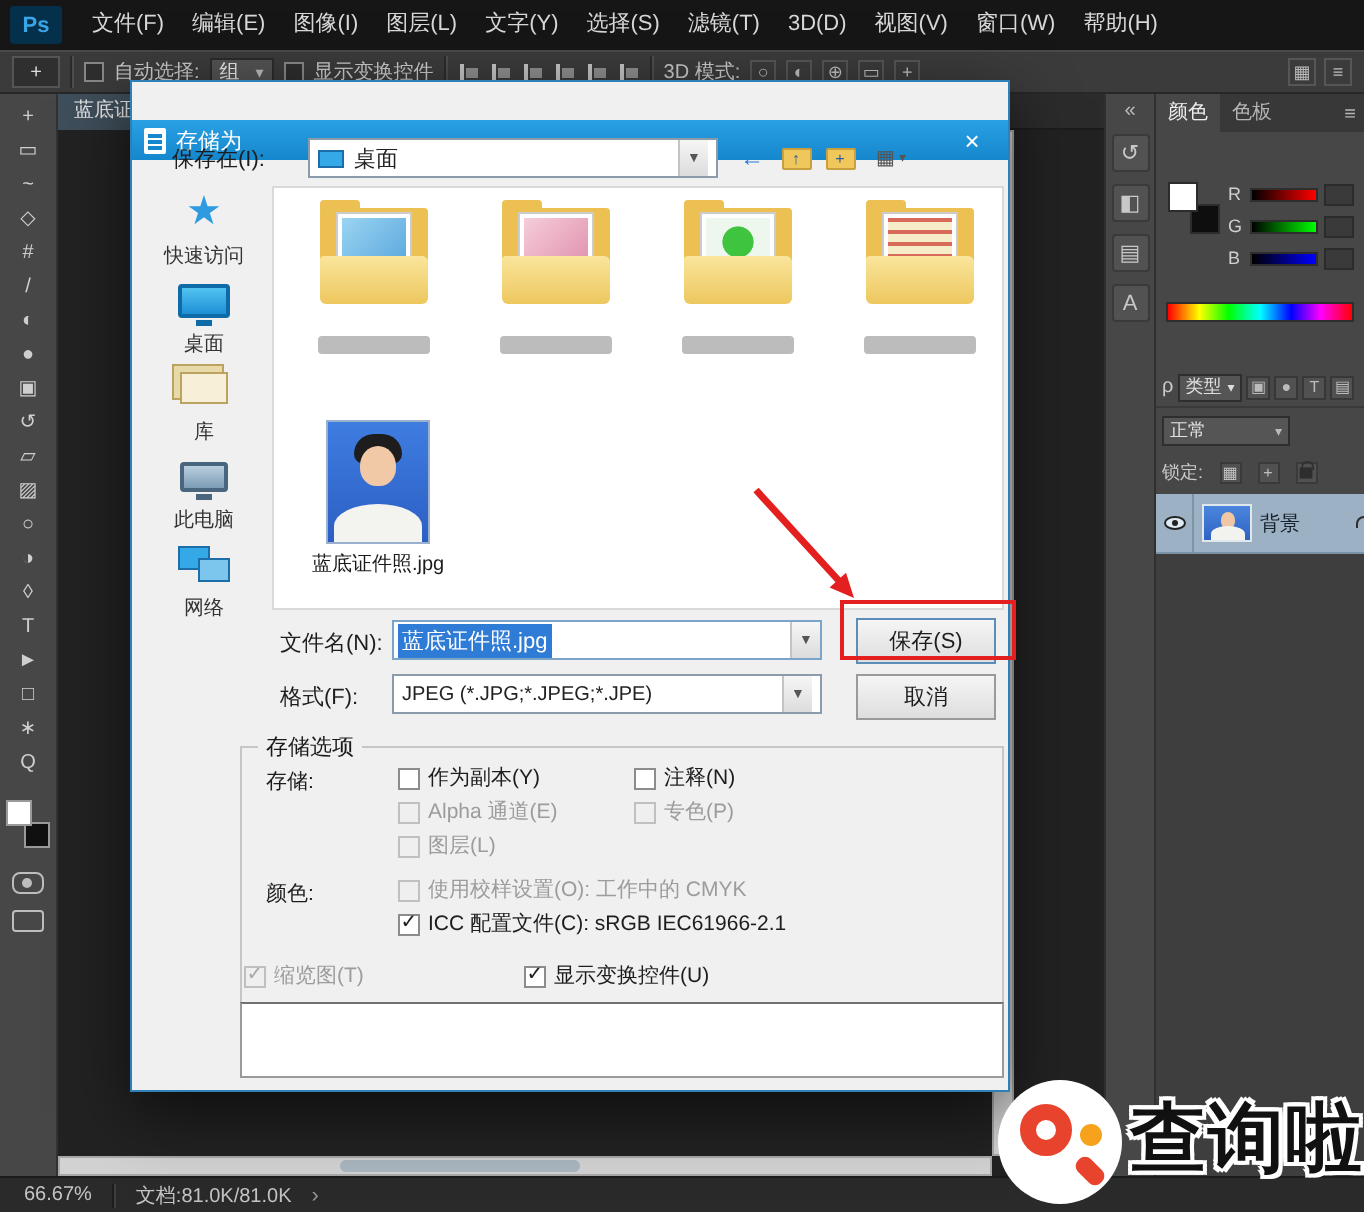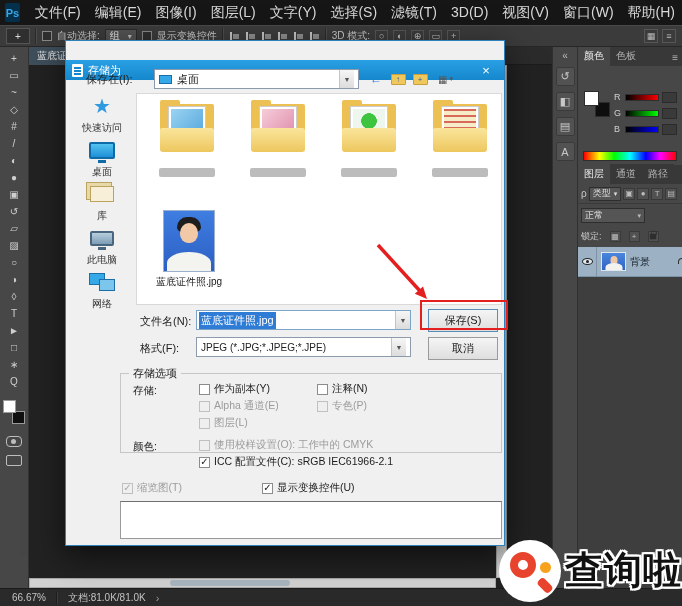--- a/index.html
+++ b/index.html
@@ -5,21 +5,21 @@
   * { box-sizing:border-box; margin:0; padding:0; }
   html,body { width:682px; height:606px; }
   body { position:relative; background:#2a2a2a; overflow:hidden;
          font-family:"Liberation Sans","DejaVu Sans",sans-serif; }
 
   
   #menubar { position:absolute; left:0; top:0; width:682px; height:25px; background:#161616;
              display:flex; align-items:center; z-index:5; }
   .ps-logo { width:26px; height:19px; margin:0 8px 0 5px; background:#05304b; color:#39a6e8;
              font-size:11px; font-weight:bold; display:flex; align-items:center; justify-content:center; border-radius:2px; }
-  .mi { font-size:14px; color:#d8d8d8; padding:0 7px; line-height:25px; white-space:nowrap; }
+  .mi { font-size:11px; color:#d8d8d8; padding:0 7px; line-height:25px; white-space:nowrap; }
 
   
   #optionsbar { position:absolute; left:0; top:25px; width:682px; height:22px; background:#3b3b3b;
                 border-top:1px solid #4a4a4a; border-bottom:1px solid #272727; display:flex; align-items:center;
                 gap:5px; padding:0 6px; z-index:5; font-size:10px; color:#c9c9c9; }
   .ob-tool { width:24px; height:16px; background:#2f2f2f; border:1px solid #555; color:#ddd;
              display:flex; align-items:center; justify-content:center; font-size:10px; flex:none; }
   .ob-sep { width:2px; height:16px; border-left:1px solid #2b2b2b; border-right:1px solid #4d4d4d; flex:none; }
   .ob-check { width:10px; height:10px; border:1px solid #888; background:#2e2e2e; flex:none; }
   .ob-combo { height:15px; background:#535353; border:1px solid #2b2b2b; display:flex; align-items:center;
@@ -208,21 +208,21 @@
   .fn-arrow { margin-left:auto; width:15px; height:100%; display:flex; align-items:center; justify-content:center;
               background:linear-gradient(#f6f6f6,#dcdcdc); border-left:1px solid #c4c4c4; }
   .fn-arrow::after { content:"▼"; font-size:7px; color:#555; }
   .fmt-text { font-size:10px; white-space:nowrap; overflow:hidden; }
 
   .btn { position:absolute; width:70px; height:23px; background:linear-gradient(#f5f5f5,#dedede);
          border:1px solid #9a9a9a; font-size:11px; color:#1d1d1d; display:flex; align-items:center; justify-content:center; }
   .btn-save { left:362px; top:268px; border-color:#5a8db8; }
   .btn-cancel { left:362px; top:296px; }
 
-  .group { position:absolute; left:54px; top:332px; width:382px; height:80px; border:1px solid #c6c6c6; }
+  .group { position:absolute; left:54px; top:332px; width:382px; height:129px; border:1px solid #c6c6c6; }
   .legend { position:absolute; left:8px; top:-8px; background:#f0f0f0; padding:0 4px; font-size:11px; color:#1a1a1a; }
   .gl { position:absolute; font-size:10.5px; color:#1d1d1d; }
 
   .cb { position:absolute; display:inline-flex; align-items:center; gap:4px; font-size:10.5px; color:#1d1d1d; white-space:nowrap; }
   .cb .box { width:11px; height:11px; background:#fff; border:1px solid #8c8c8c; display:flex;
              align-items:center; justify-content:center; font-size:10px; line-height:1; color:#1d1d1d; flex:none; }
   .cb.checked .box::after { content:"✓"; }
   .cb.disabled { color:#9c9c9c; }
   .cb.disabled .box { background:#efefef; border-color:#c0c0c0; color:#a8a8a8; }
 
@@ -368,25 +368,20 @@
         <div class="srow">
           <span class="slab">B</span>
           <span class="strack b"></span>
           <span class="sval"></span>
         </div>
       </div>
       <div class="spectrum"></div>
     </div>
 
     <div id="layerspanel">
-      <div class="ptabs">
-        <span class="ptab active">图层</span>
-        <span class="ptab">通道</span>
-        <span class="ptab">路径</span>
-      </div>
       <div class="filter-row">
         <span class="rho">ρ</span>
         <span class="ftype">
             <span>类型</span>
           </span>
         <span class="f-ic f1"></span>
         <span class="f-ic f2"></span>
         <span class="f-ic f3"></span>
         <span class="f-ic f4"></span>
       </div>

